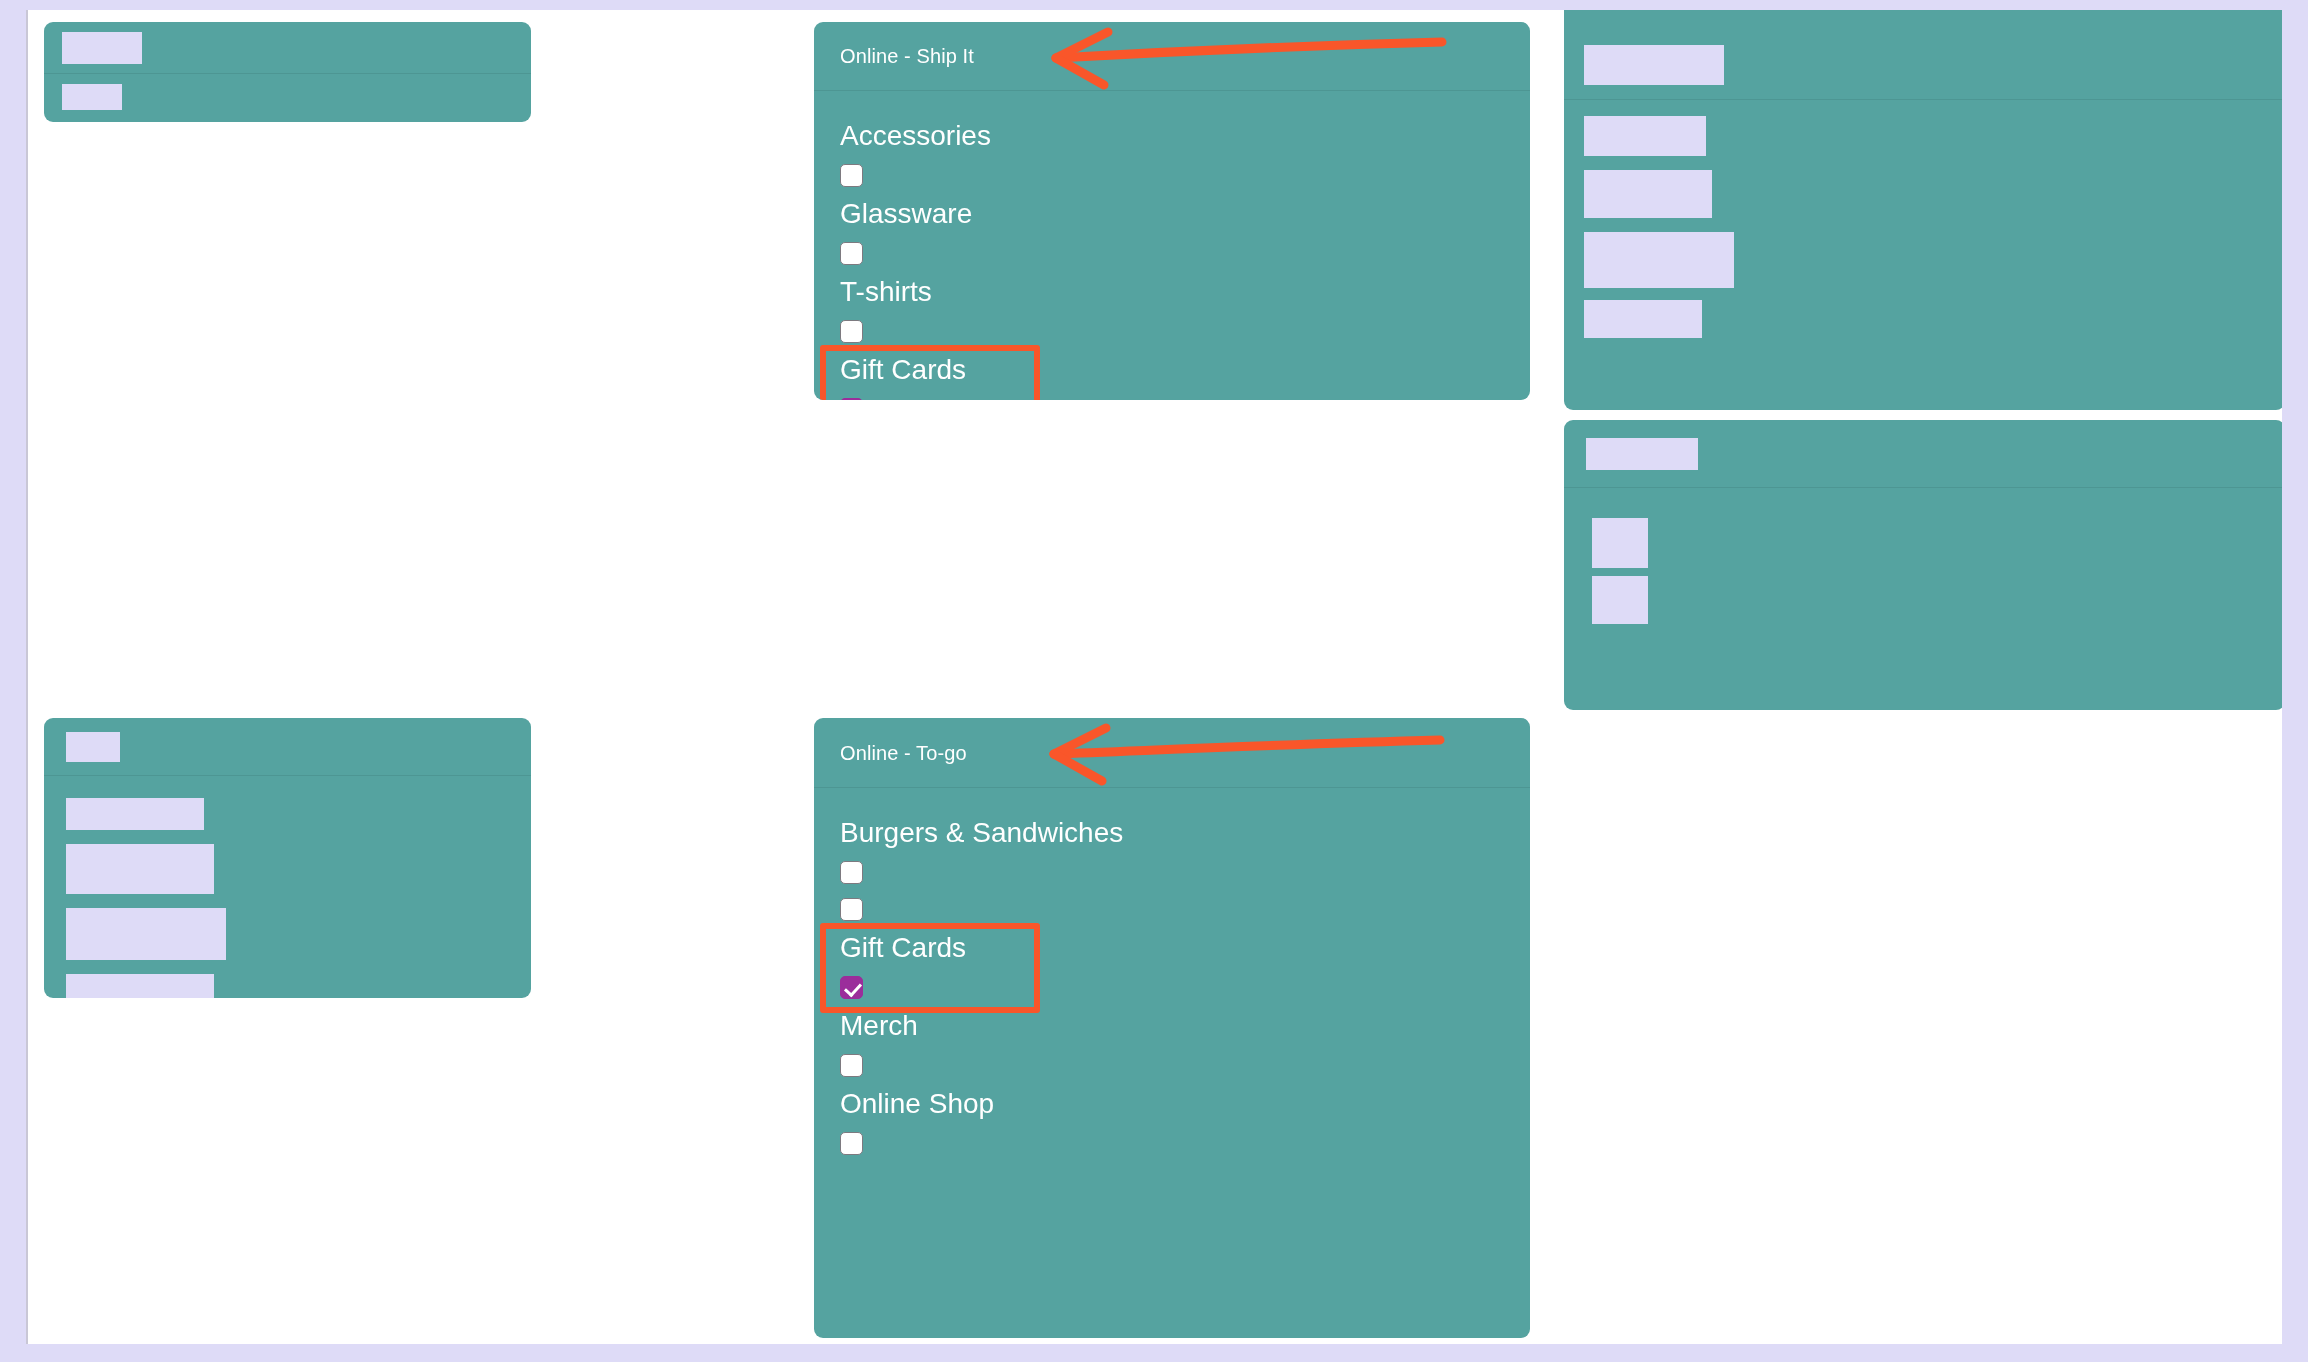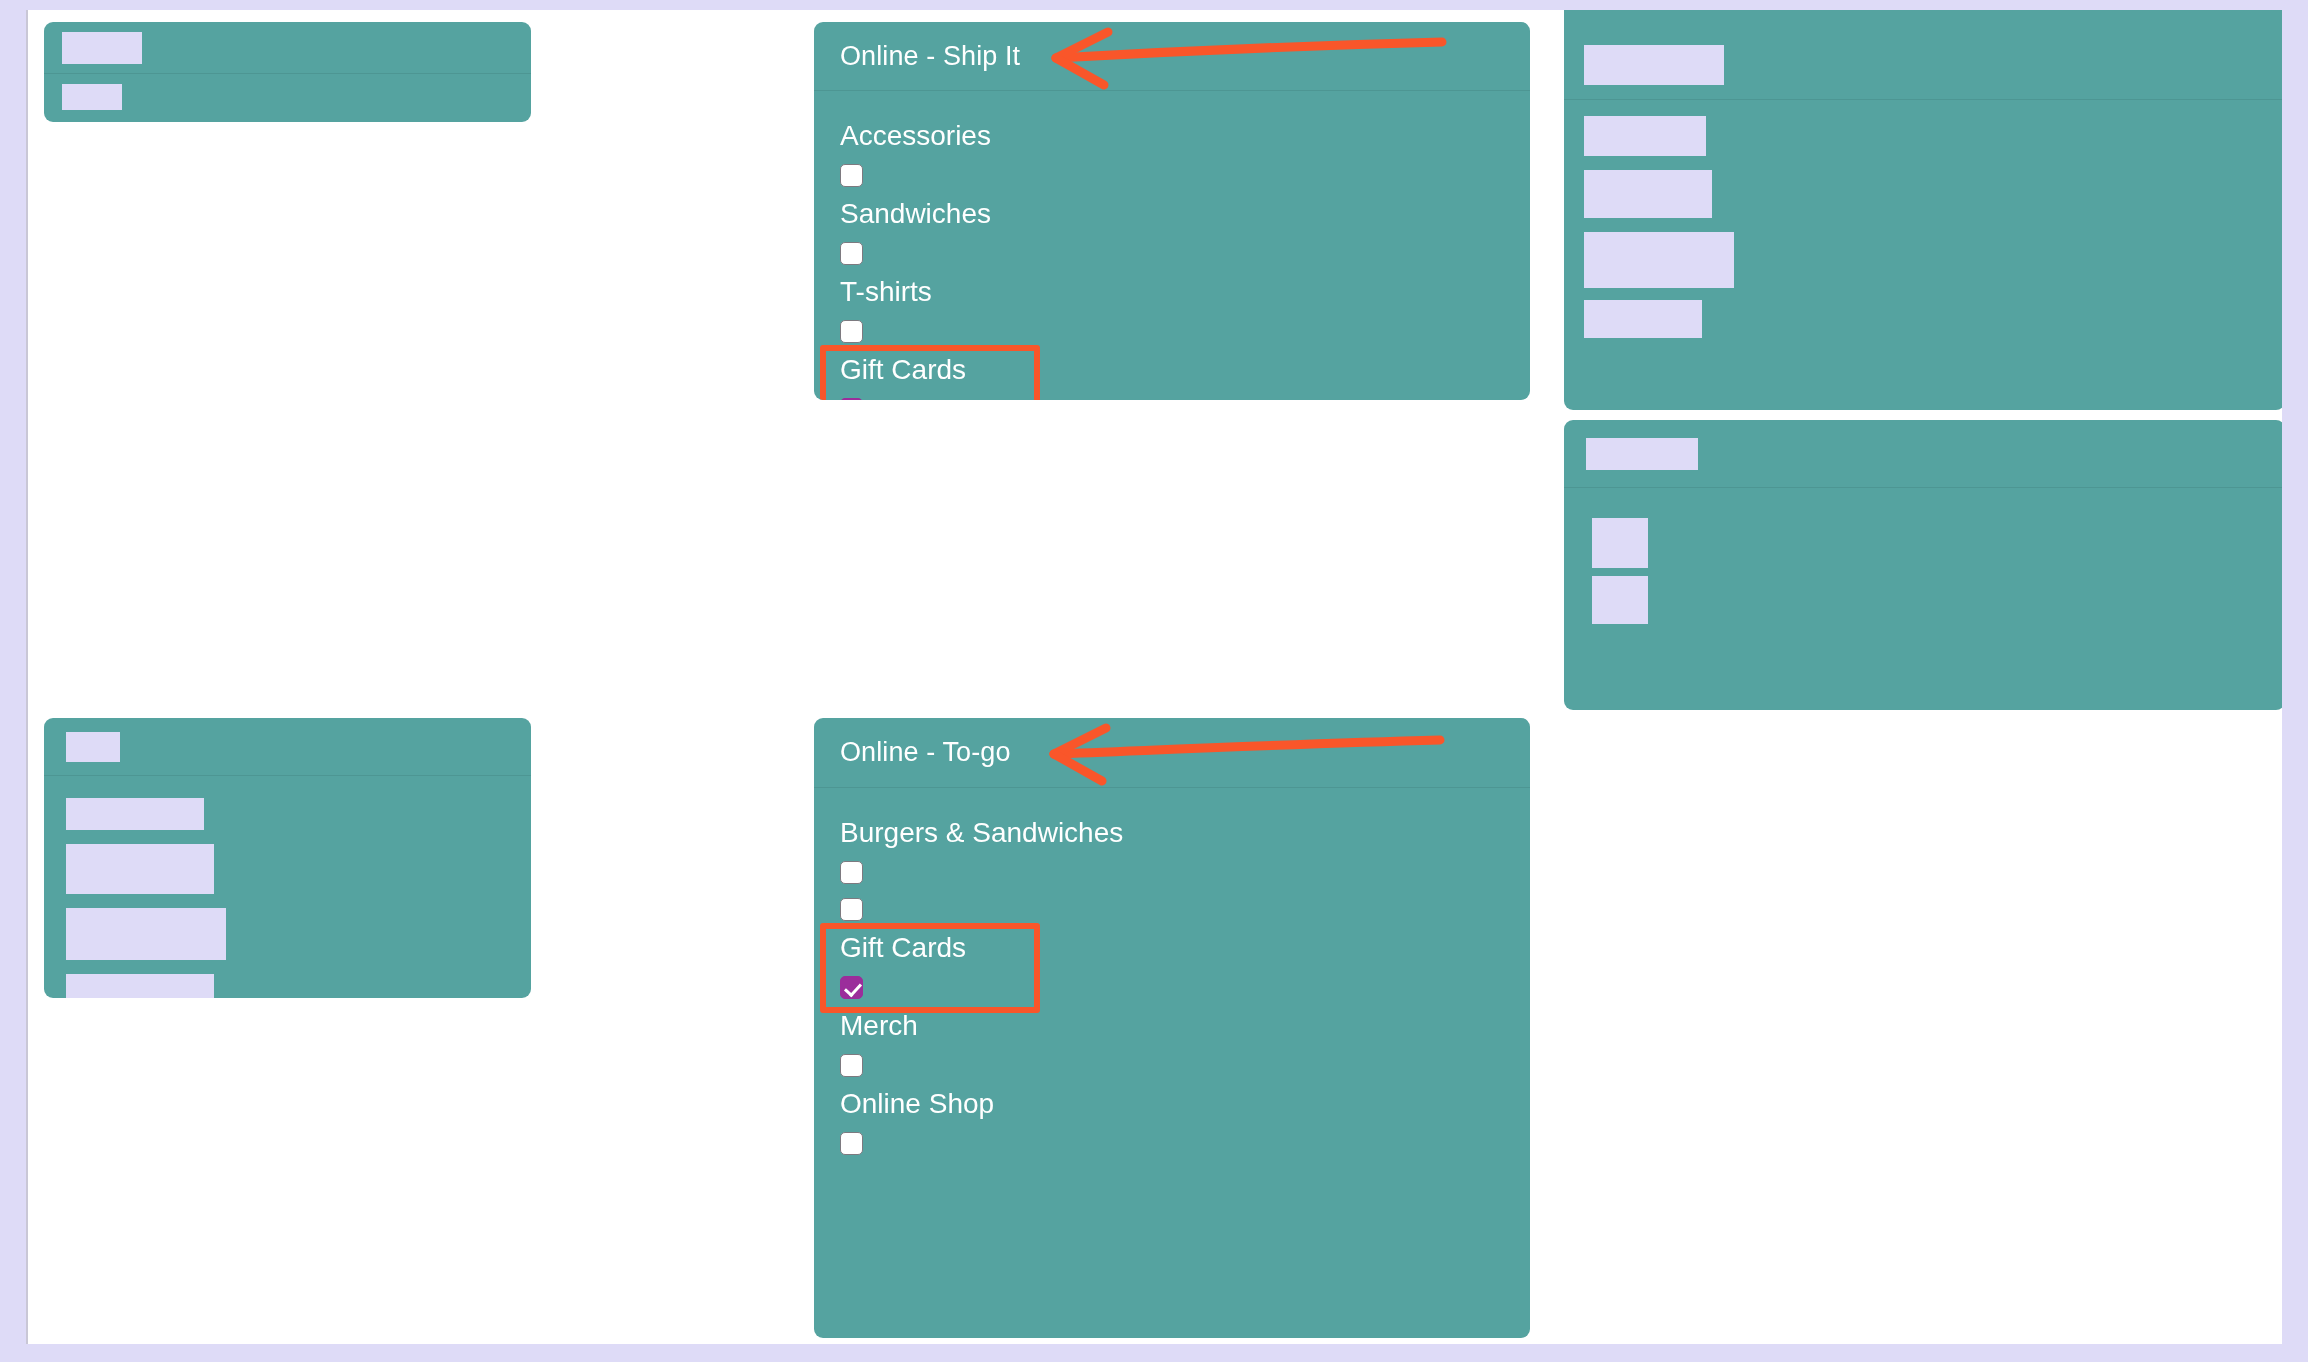--- a/index.html
+++ b/index.html
@@ -42,21 +42,21 @@
   .panel-header {
     position: relative;
     border-bottom: 1px solid #4d9693;
     display: flex;
     align-items: center;
     padding: 0 26px;
   }
 
   .panel-title {
     color: #ffffff;
-    font-size: 27px;
+    font-size: 20px;
     line-height: 1;
     letter-spacing: .1px;
     white-space: nowrap;
   }
 
   .panel-body {
     position: relative;
     padding: 18px 26px 24px 26px;
   }
 
@@ -174,21 +174,21 @@
         <span class="panel-title">Online - Ship It</span>
       </div>
       <div class="panel-body">
 
         <div class="cat-row">
           <div class="cat-label">Accessories</div>
           <span class="cbx"></span>
         </div>
 
         <div class="cat-row">
-          <div class="cat-label">Sandwiches</div>
+          <div class="cat-label">Glassware</div>
           <span class="cbx"></span>
         </div>
 
         <div class="cat-row">
           <div class="cat-label">T-shirts</div>
           <span class="cbx"></span>
         </div>
 
         <div class="cat-row highlight">
           <div class="cat-label">Gift Cards</div>

